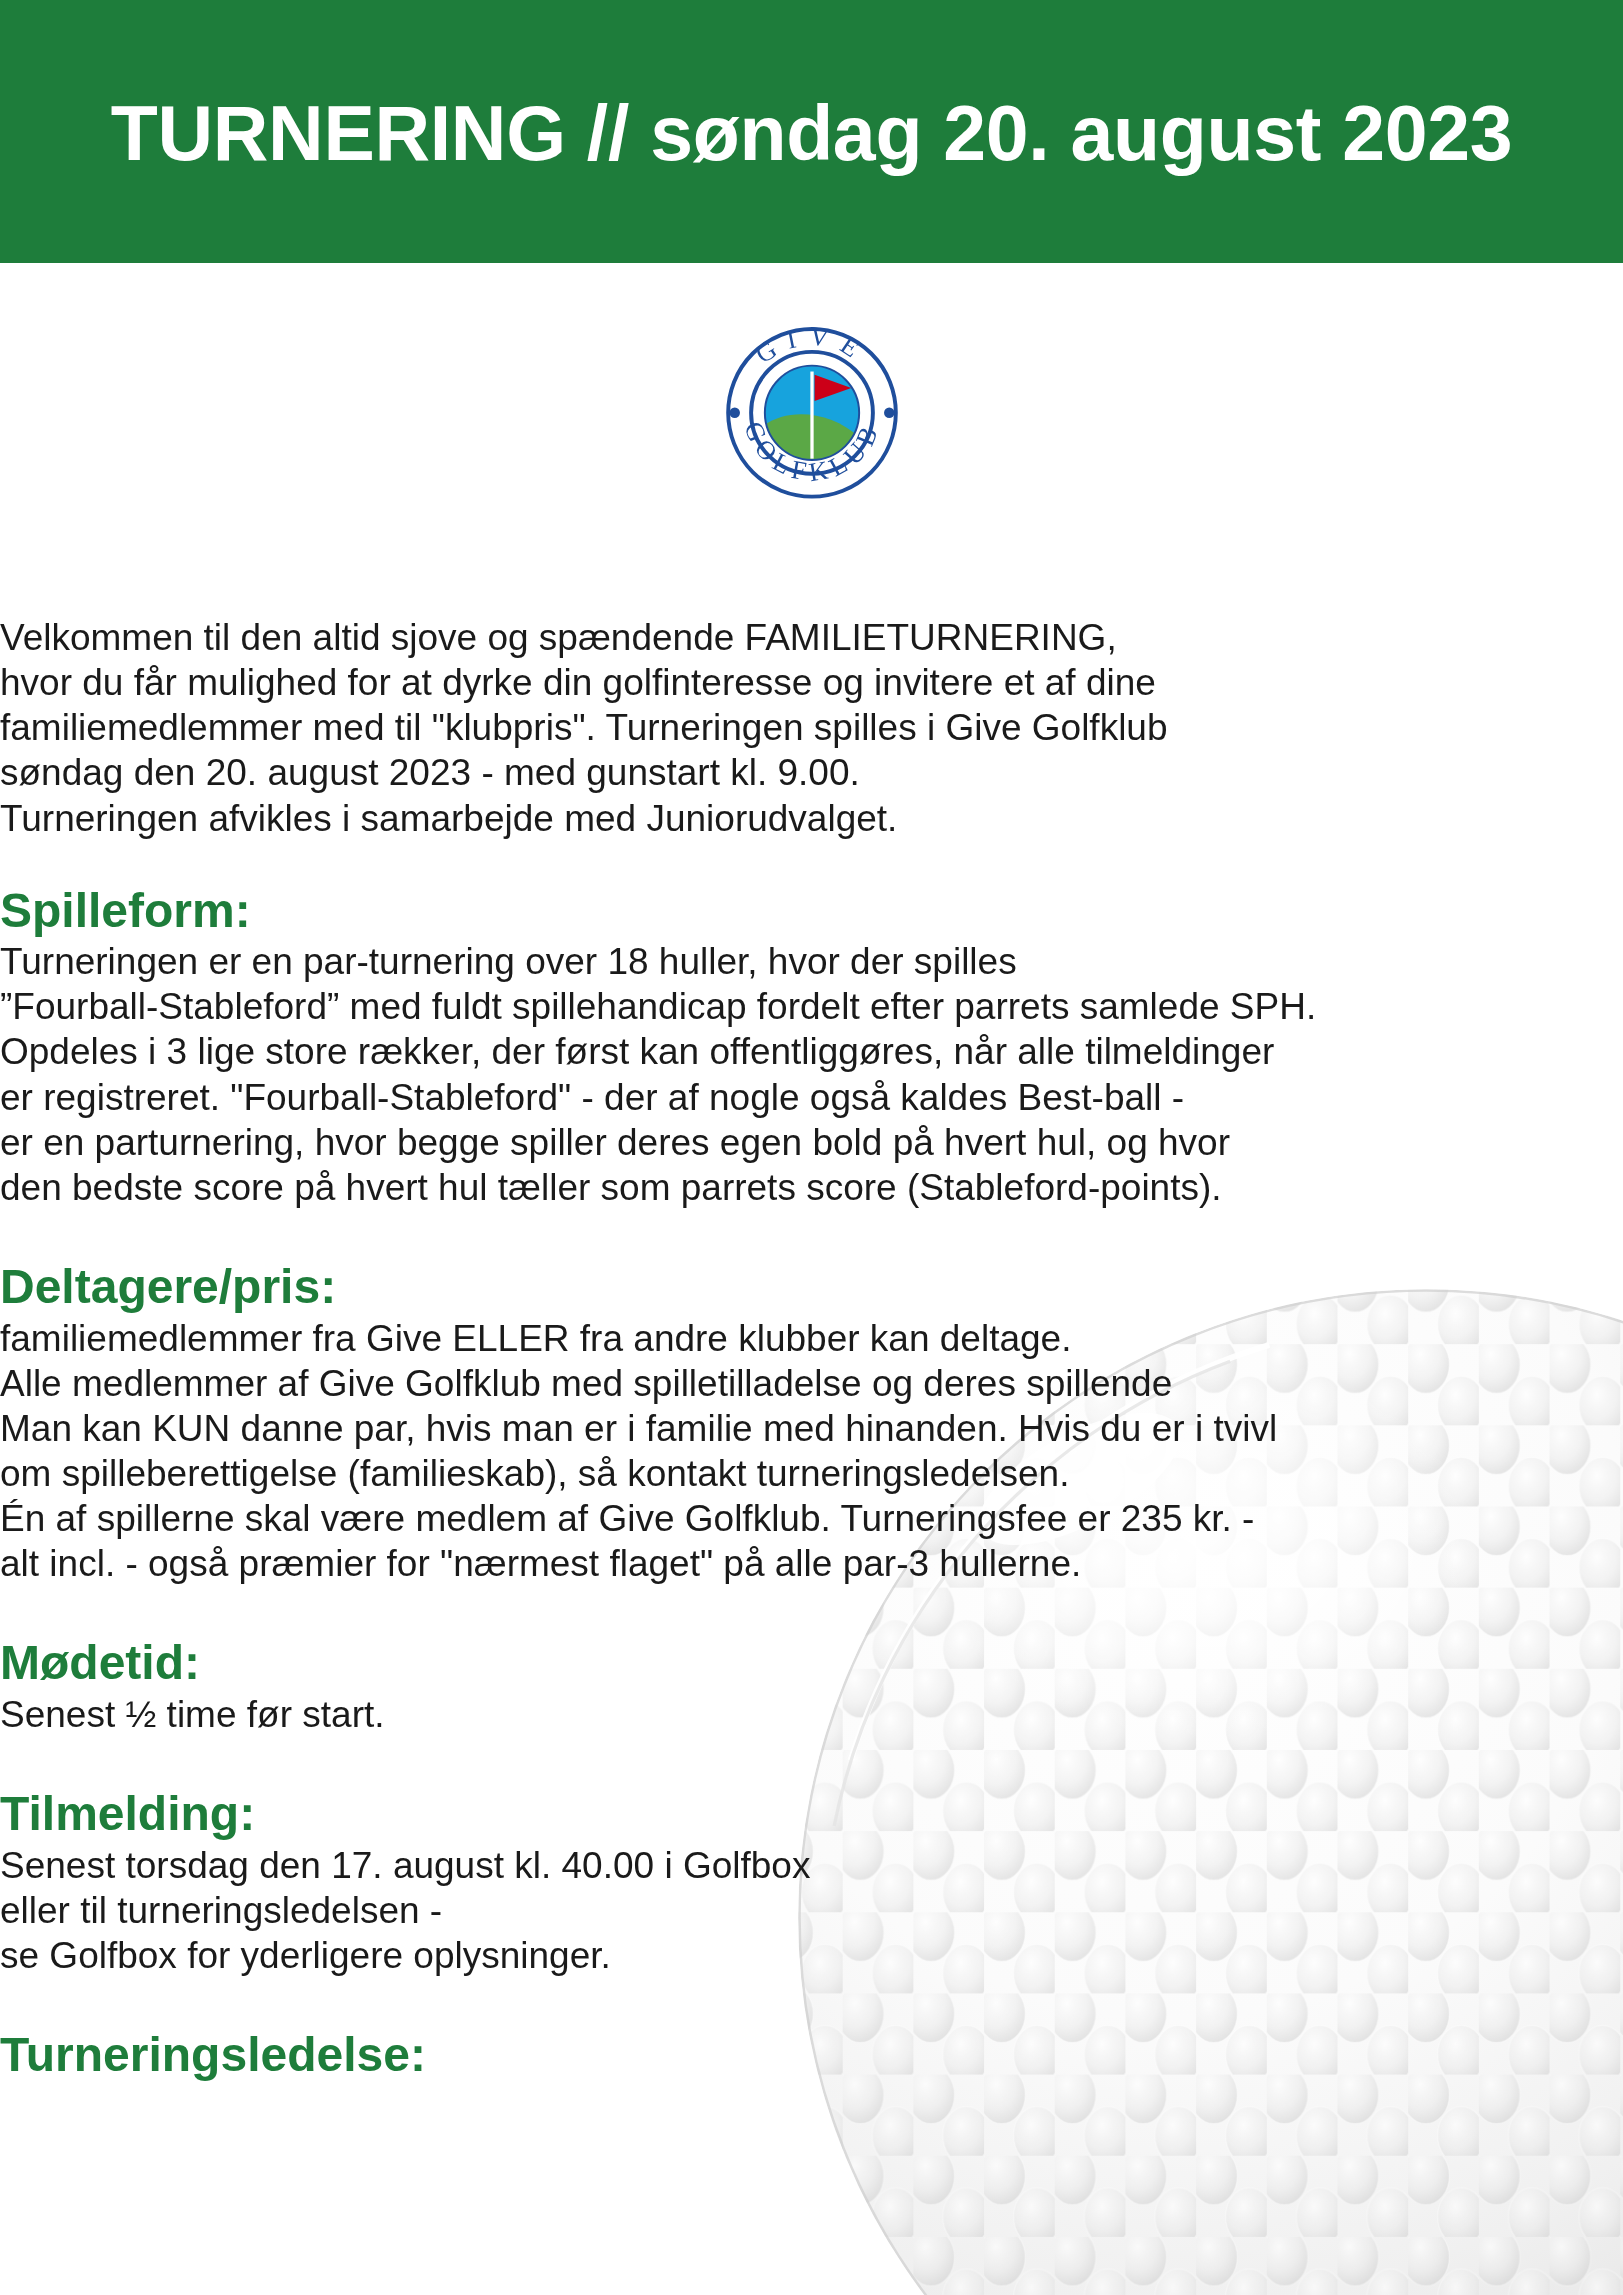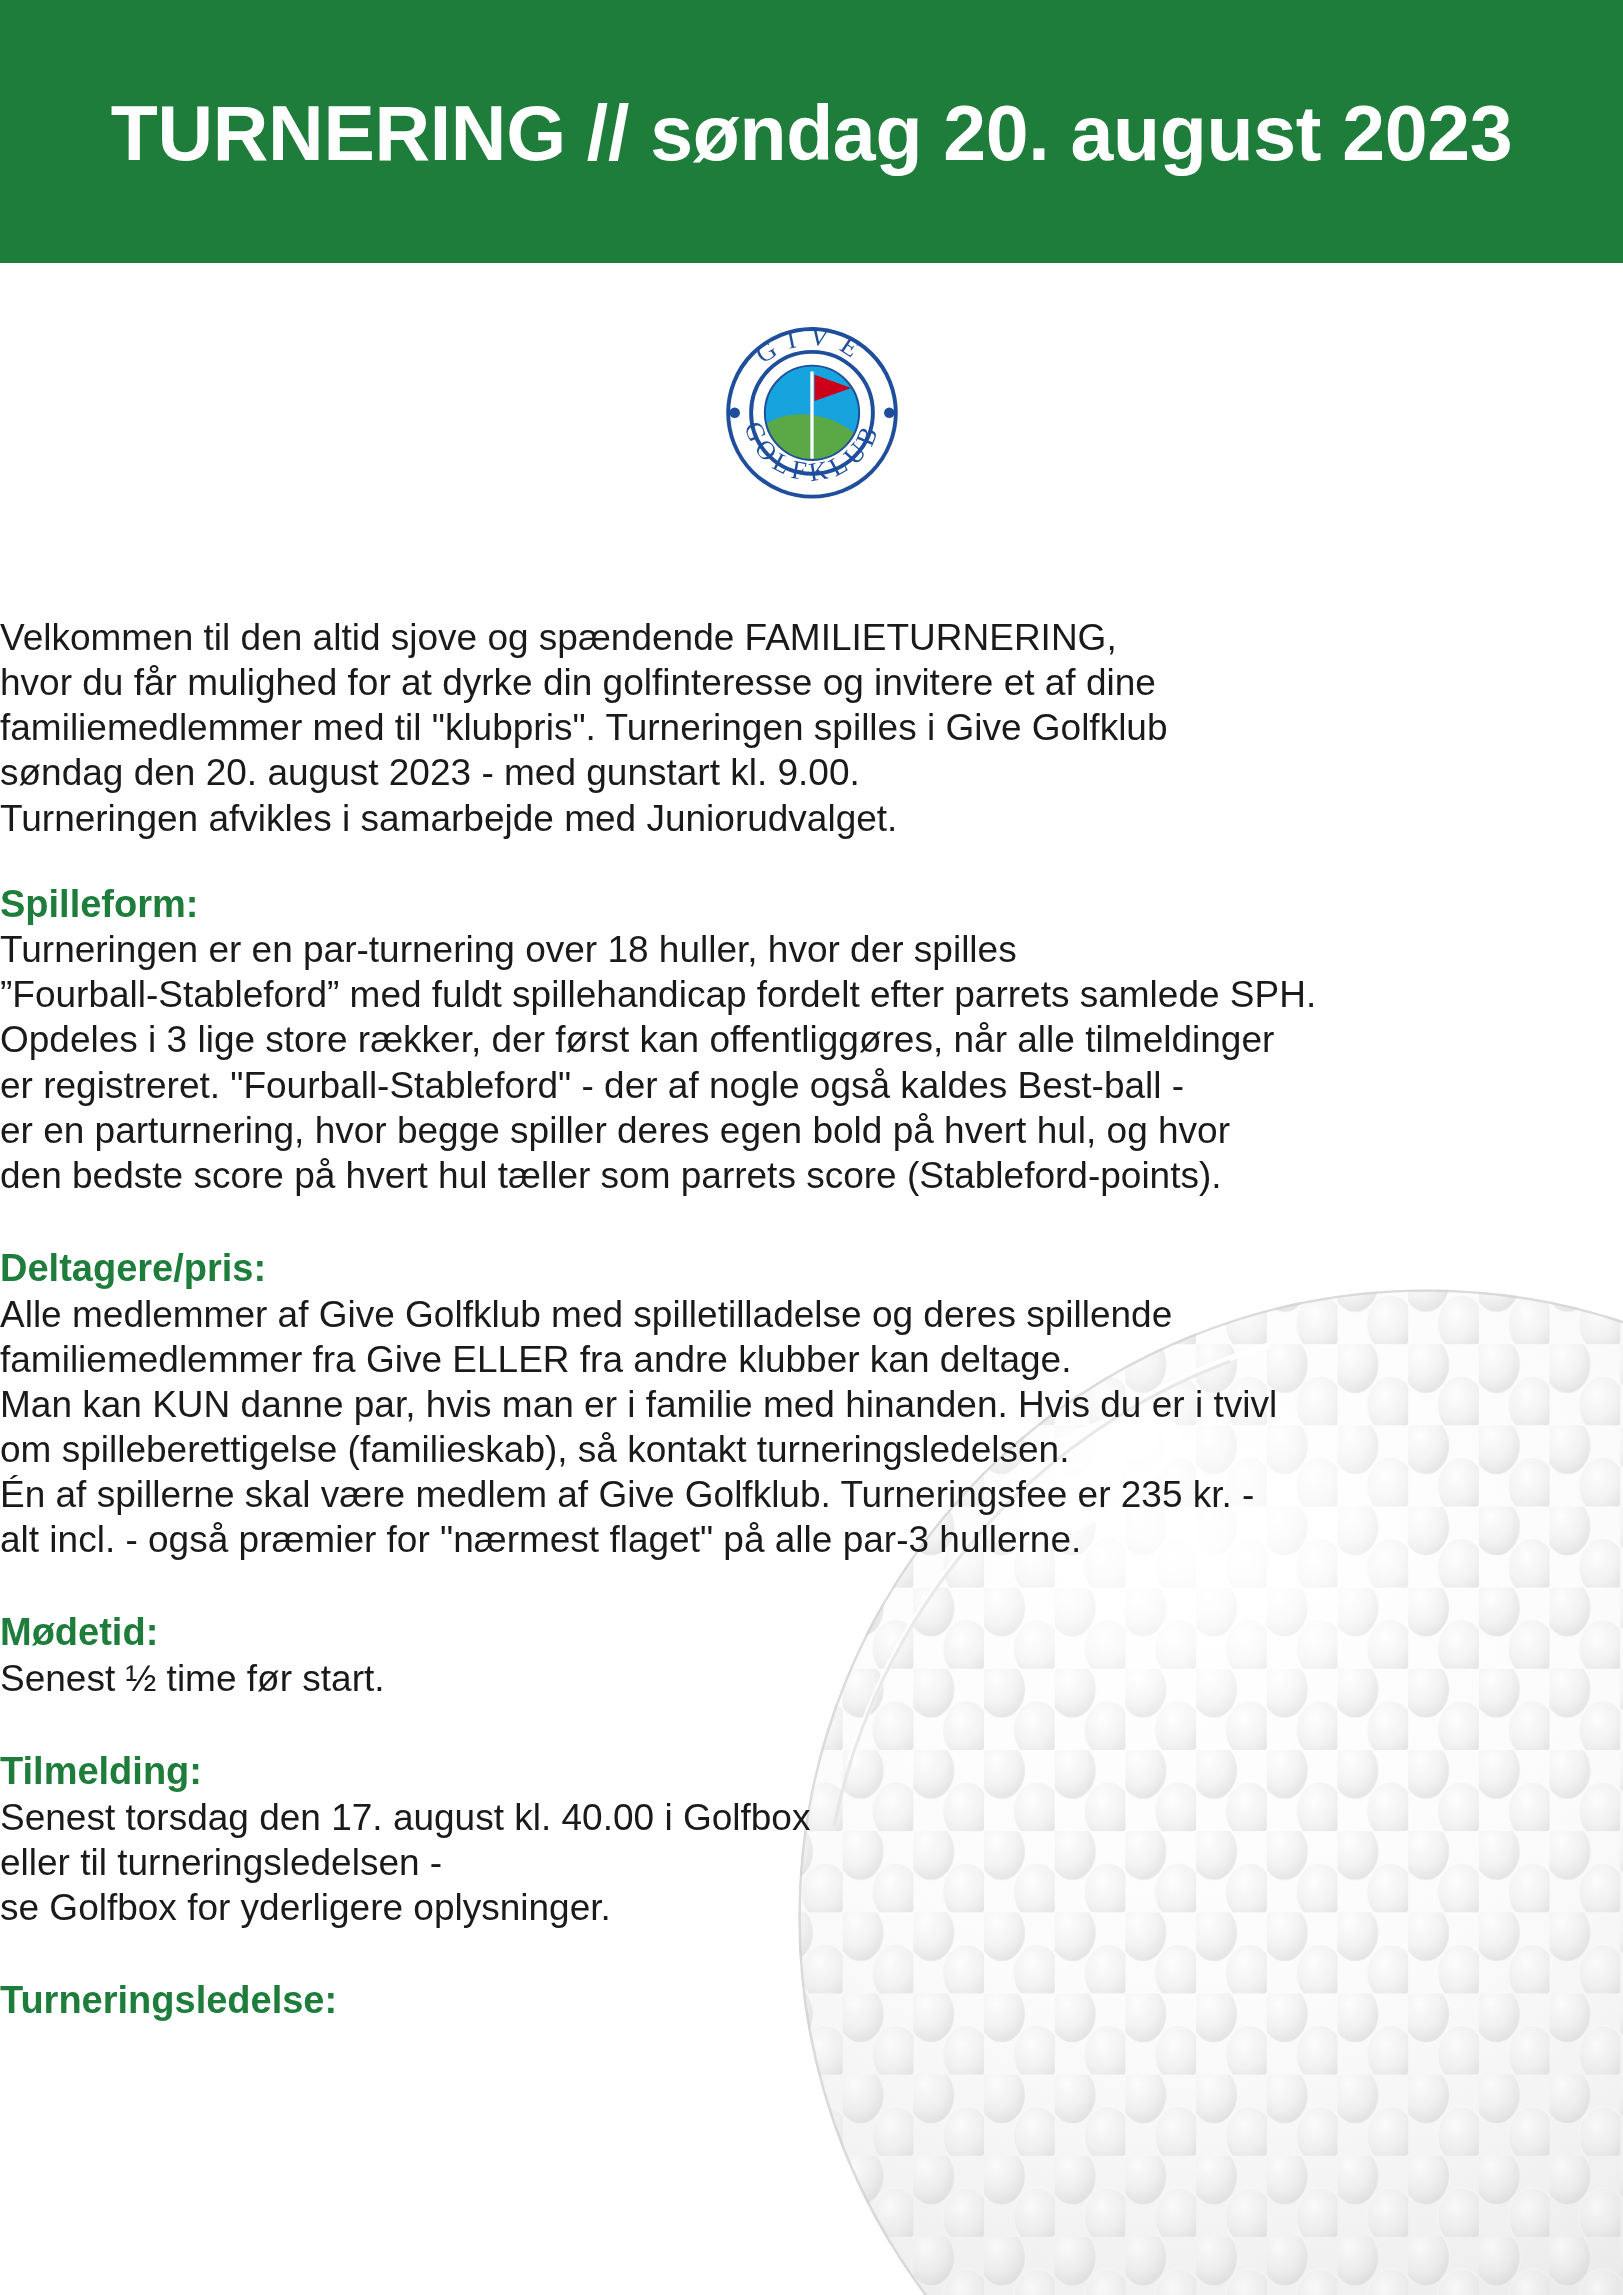--- a/index.html
+++ b/index.html
@@ -77,21 +77,21 @@
     font-size: 37px;
     line-height: 1.22;
     color: #1a1a1a;
     margin: 0;
     padding: 0;
   }
   .para .ln { display: block; }
 
   .sec-head {
     color: #1E7D3B;
-    font-size: 38px;
+    font-size: 48px;
     font-weight: bold;
     margin: 0;
     padding: 0;
     line-height: 1.2;
   }
 
   .gap-sm { height: 22px; }
   .gap-lg { height: 41px; }
   .gap-xl { height: 48px; }
 </style>
@@ -198,22 +198,22 @@
     <span class="ln">Opdeles i 3 lige store rækker, der først kan offentliggøres, når alle tilmeldinger</span>
     <span class="ln">er registreret. "Fourball-Stableford" - der af nogle også kaldes Best-ball -</span>
     <span class="ln">er en parturnering, hvor begge spiller deres egen bold på hvert hul, og hvor</span>
     <span class="ln">den bedste score på hvert hul tæller som parrets score (Stableford-points).</span>
   </div>
 
   <div class="gap-xl"></div>
 
   <div class="sec-head">Deltagere/pris:</div>
   <div class="para">
+    <span class="ln">familiemedlemmer fra Give ELLER fra andre klubber kan deltage.</span>
     <span class="ln">Alle medlemmer af Give Golfklub med spilletilladelse og deres spillende</span>
-    <span class="ln">familiemedlemmer fra Give ELLER fra andre klubber kan deltage.</span>
     <span class="ln">Man kan KUN danne par, hvis man er i familie med hinanden. Hvis du er i tvivl</span>
     <span class="ln">om spilleberettigelse (familieskab), så kontakt turneringsledelsen.</span>
     <span class="ln">Én af spillerne skal være medlem af Give Golfklub. Turneringsfee er 235 kr. -</span>
     <span class="ln">alt incl. - også præmier for "nærmest flaget" på alle par-3 hullerne.</span>
   </div>
 
   <div class="gap-xl"></div>
 
   <div class="sec-head">Mødetid:</div>
   <div class="para">

